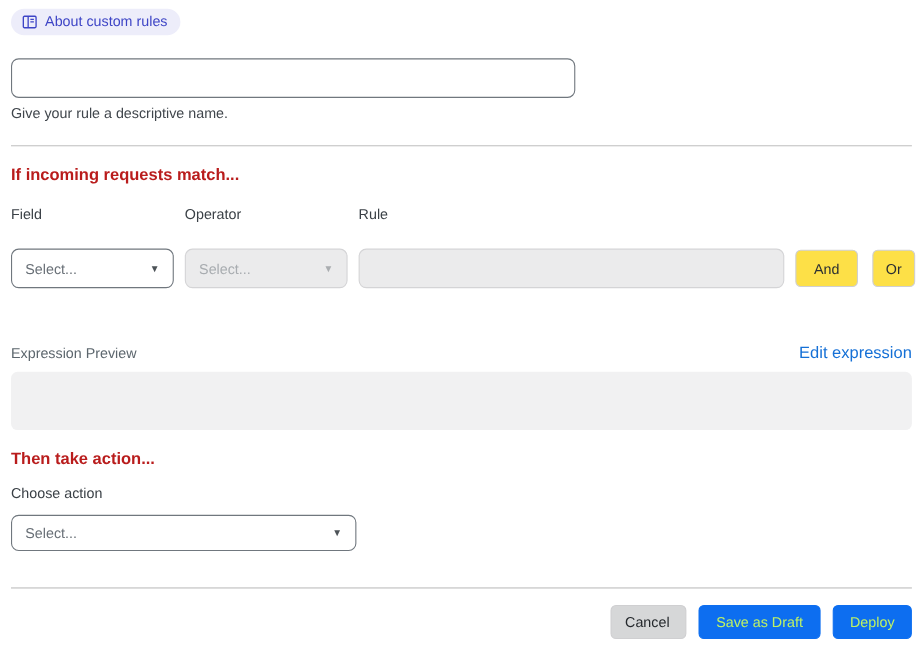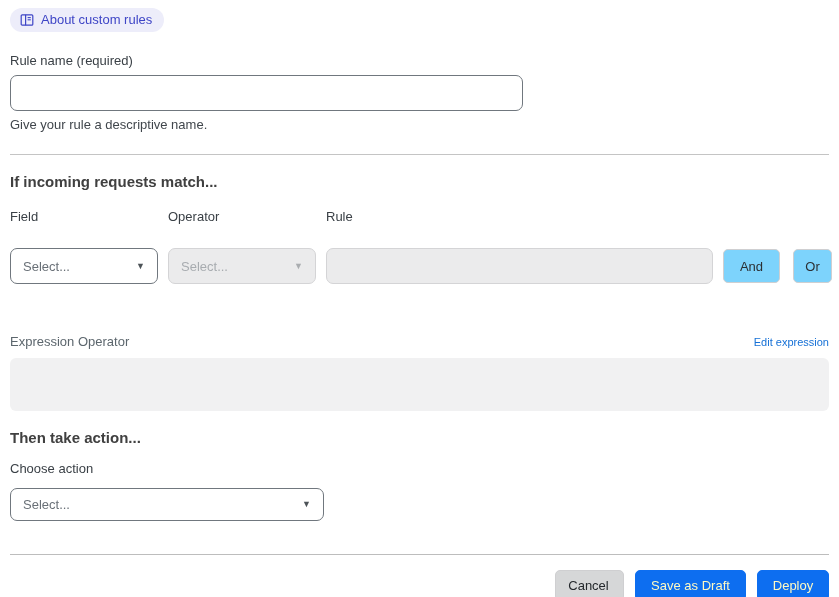--- a/index.html
+++ b/index.html
@@ -31,21 +31,21 @@
     width: 513px; height: 36px;
     border: 1px solid #70777e; border-radius: 7px;
     font-size: 14px; padding: 0 10px; color: #24292e;
     font-family: inherit; background: #fff; outline: none;
   }
   .helper { font-size: 13px; color: #40464c; margin-top: 6px; }
 
   hr.divider { border: none; border-top: 1px solid #c4c4c4; margin-top: 22px; }
   hr.divider-bottom { border: none; border-top: 1px solid #bdbdbd; margin-top: 33px; }
 
-  .section-heading { font-size: 15px; font-weight: 700; color: #404040; margin-top: 18px; }
+  .section-heading { font-size: 15px; font-weight: 700; color: #b91c1c; margin-top: 18px; }
 
   
   .match-grid {
     display: grid;
     grid-template-columns: 148px 148px 1fr 57px 39px;
     column-gap: 10px;
     align-items: center;
   }
   .labels-row { margin-top: 19px; margin-bottom: 24px; }
   .labels-row .form-label { margin-bottom: 0; }
@@ -63,33 +63,33 @@
   .select-box.disabled .caret { color: #aaadb0; }
 
   .value-input {
     height: 36px; width: 100%;
     background: #ebebec; border: 1px solid #d4d4d6; border-radius: 7px;
     font-size: 13px; padding: 0 10px; color: #24292e; font-family: inherit; outline: none;
   }
 
   .gray-btn {
     height: 34px; width: 100%;
-    background: #7dd3fc; border: 1px solid #cfcfd1; border-radius: 5px;
+    background: #fde047; border: 1px solid #cfcfd1; border-radius: 5px;
     font-size: 13px; color: #2b2f33; font-family: inherit; cursor: pointer;
   }
   .or-btn { margin-left: 3px; }
 
   
   .preview-header {
     display: flex; justify-content: space-between; align-items: center;
     margin-top: 50px;
   }
   .preview-label { font-size: 13px; color: #5c666d; }
   .edit-link {
-    font-size: 11px; color: #1570d6; text-decoration: none; cursor: pointer;
+    font-size: 15px; color: #1570d6; text-decoration: none; cursor: pointer;
     background: none; border: none; font-family: inherit;
   }
   .preview-box {
     margin-top: 9px; height: 53px; width: 100%;
     background: #f1f1f2; border-radius: 6px;
     font-size: 13px; color: #24292e; padding: 8px 10px;
   }
 
   
   .action-heading { }
@@ -99,21 +99,21 @@
   
   .footer-buttons {
     display: flex; justify-content: flex-end; align-items: center;
     gap: 11px; margin-top: 15px;
   }
   .btn {
     height: 31px; border-radius: 5px; font-size: 13px; font-family: inherit;
     cursor: pointer; padding: 0 14px;
   }
   .btn-cancel { background: #d6d7d8; border: 1px solid #cfcfd1; color: #24282c; min-width: 69px; padding-left: 12px; }
-  .btn-primary { background: #0d6ef0; border: 1px solid #0d6ef0; color: #fef9c3; }
+  .btn-primary { background: #0d6ef0; border: 1px solid #0d6ef0; color: #bef264; }
   .btn-draft { min-width: 111px; }
   .btn-deploy { min-width: 72px; }
 </style>
 </head>
 <body>
 
 <div class="page">
 
   <div class="header">
     <button class="about-badge">
@@ -123,21 +123,20 @@
           <line x1="5.6" y1="1.8" x2="5.6" y2="12.2" stroke="#3e45c6" stroke-width="1.2"></line>
           <line x1="7.6" y1="4.6" x2="10.8" y2="4.6" stroke="#3e45c6" stroke-width="1.1"></line>
           <line x1="7.6" y1="6.8" x2="10.8" y2="6.8" stroke="#3e45c6" stroke-width="1.1"></line>
         </svg>
       </span>
       <span>About custom rules</span>
     </button>
   </div>
 
   <div class="rule-name-block">
-    <label class="form-label">Rule name (required)</label>
     <input class="text-input" type="text" placeholder="" style="">
     <div class="helper">Give your rule a descriptive name.</div>
   </div>
 
   <hr class="divider">
 
   <h2 class="section-heading">If incoming requests match...</h2>
 
   <div class="match-grid labels-row">
     <span class="form-label">Field</span>
@@ -155,21 +154,21 @@
     <div class="select-box disabled">
       <span>Select...</span>
       <span class="caret">▼</span>
     </div>
     <input class="value-input" type="text" disabled="" value="" style="">
     <button class="gray-btn">And</button>
     <button class="gray-btn or-btn">Or</button>
   </div>
 
   <div class="preview-header">
-    <span class="preview-label">Expression Operator</span>
+    <span class="preview-label">Expression Preview</span>
     <button class="edit-link">Edit expression</button>
   </div>
   <div class="preview-box"></div>
 
   <h2 class="section-heading action-heading">Then take action...</h2>
   <label class="form-label choose-label">Choose action</label>
   <div class="select-box action-select">
     <span>Select...</span>
     <span class="caret">▼</span>
   </div>

